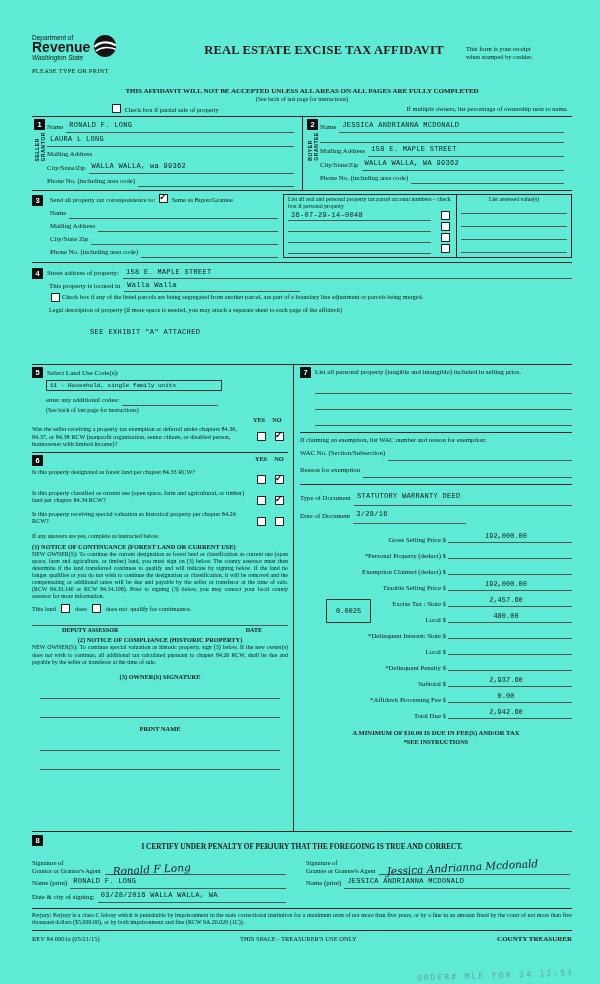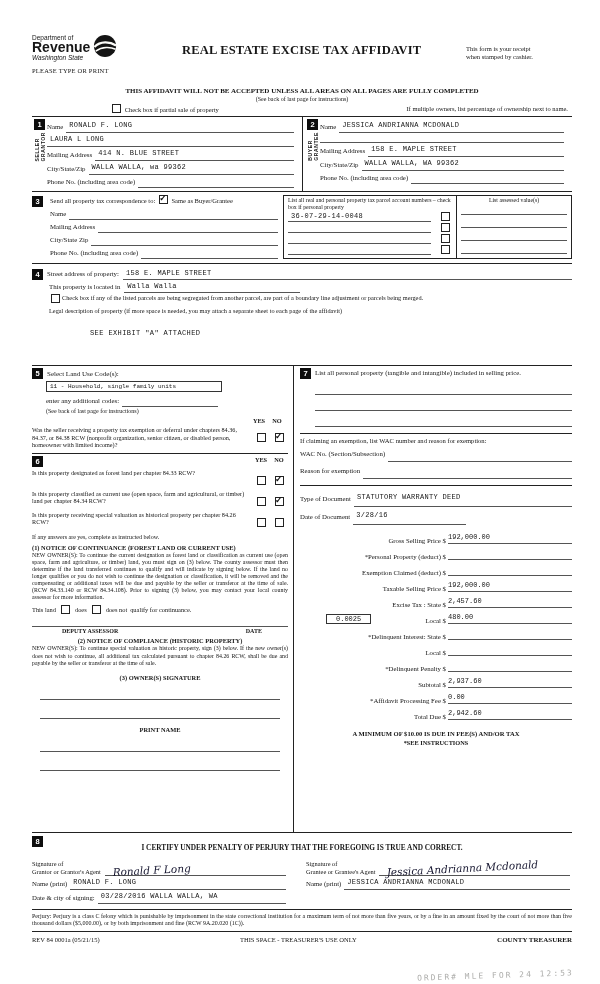--- a/index.html
+++ b/index.html
@@ -1,29 +1,29 @@
 <!DOCTYPE html>
 <html><head>
 <meta charset="utf-8">
 <style>
   html,body{margin:0;padding:0}
   body{background:#8e8e8e;font-family:"Liberation Serif",serif;color:#161616}
-  .page{position:relative;width:600px;height:984px;margin:0 auto;background:#ffffff;overflow:hidden;
+  .page{position:relative;width:600px;height:984px;margin:0 auto;background:#5eead4;overflow:hidden;
         padding:34px 28px 0 32px;box-sizing:border-box}
   .bold{font-weight:normal}
   .mono{font-family:"Liberation Mono","DejaVu Sans Mono",monospace}
   
   .hdr{display:flex;align-items:flex-start;min-height:52px}
   .logo-col{width:150px;flex:0 0 auto}
   .logo-row{display:flex;align-items:flex-start;gap:3px}
   .dept-small{font-size:6.5px;font-family:"Liberation Sans",sans-serif;line-height:7px}
   .dept-big{font-size:14px;font-weight:bold;font-family:"Liberation Sans",sans-serif;line-height:13px}
   .dept-sub{font-size:6.5px;font-style:italic;font-family:"Liberation Sans",sans-serif;line-height:8px}
   .please{font-size:6.5px;margin-top:5px;letter-spacing:.2px}
-  .hdr-center{flex:1;text-align:left}
+  .hdr-center{flex:1;text-align:center}
   .title{font-size:12.5px;font-weight:bold;margin-top:9px;letter-spacing:.2px}
   .chapter{font-size:7.5px;margin-top:2px}
   .receipt{width:106px;flex:0 0 auto;font-size:6.5px;line-height:8px;margin-top:11px}
   .warning{text-align:center;font-size:7px;font-weight:bold;margin-top:1px}
   .seeback{text-align:center;font-size:6px;margin-top:1px}
   .partial-row{display:flex;justify-content:space-between;align-items:center;font-size:6.5px;
                padding:2px 4px 2px 78px;margin-bottom:1px}
   
   .badge{width:11px;height:11px;background:#0d0d0d;color:#fff;font-size:7.5px;font-weight:bold;
          display:flex;align-items:center;justify-content:center;font-family:"Liberation Sans",sans-serif;flex:0 0 auto}
@@ -85,24 +85,24 @@
   .da-row{display:flex;justify-content:space-between;font-size:6px;font-weight:bold;padding:1px 26px 0 30px}
   .csig{height:14px;border-bottom:1px solid #555;margin:4px 8px 0 8px}
   
   .s7-head{display:flex;gap:4px;font-size:6.8px;line-height:9px;align-items:flex-start}
   .s7-blank{border-bottom:1px solid #555;height:15px;margin-left:15px}
   .s7-block{border-top:1px solid #222;margin-top:6px;padding-top:3px}
   .s7-block .fl{line-height:17px}
   .fin{display:flex;flex-direction:column;margin-top:3px}
   .fin-row{display:flex;align-items:flex-end;height:16px;font-size:6.8px}
   .fin-label{flex:1;text-align:right;white-space:nowrap;padding-right:2px}
-  .fin-value{width:116px;flex:0 0 auto;border-bottom:1px solid #555;text-align:left;padding-right:8px;
+  .fin-value{width:116px;flex:0 0 auto;border-bottom:1px solid #555;text-align:center;padding-right:8px;
              font-family:"Liberation Mono","DejaVu Sans Mono",monospace;font-size:7px;min-height:10px}
   .rate-box{border:1px solid #333;font-family:"Liberation Mono","DejaVu Sans Mono",monospace;font-size:7px;
-            padding:0 9px;margin-left:26px;align-self:flex-end}
+            padding:7px 9px;margin-left:26px;align-self:flex-end}
   .min-note{font-size:6.6px;font-weight:bold;text-align:center;margin-top:10px}
   .see-inst{font-size:6.3px;font-weight:bold;text-align:center;margin-top:2px}
   
   .sec8{border-top:1px solid #222;padding:3px 0 2px}
   .cert-row{position:relative;text-align:center}
   .cert-row .badge{position:absolute;left:0;top:0}
   .cert-text{font-size:7.3px;font-weight:bold}
   .sig-cols{display:flex;margin-top:3px}
   .sig-col{width:50%;box-sizing:border-box;padding-right:16px}
   .sig-col.right{padding-right:2px;padding-left:4px}
@@ -170,21 +170,20 @@
       <div class="party-fields">
         <div class="fl">
             <span class="lbl">Name</span>
           <span class="fill mono">RONALD F. LONG</span>
           </div>
         <div class="fl">
             <span class="fill mono">LAURA L LONG</span>
           </div>
         <div class="fl">
             <span class="lbl">Mailing Address</span>
-          <span class="fill mono">414 N. BLUE STREET</span>
           </div>
         <div class="fl">
             <span class="lbl">City/State/Zip</span>
           <span class="fill mono">WALLA WALLA, wa  99362</span>
           </div>
         <div class="fl">
             <span class="lbl">Phone No. (including area code)</span>
           <span class="fill"></span>
           </div>
       </div>

